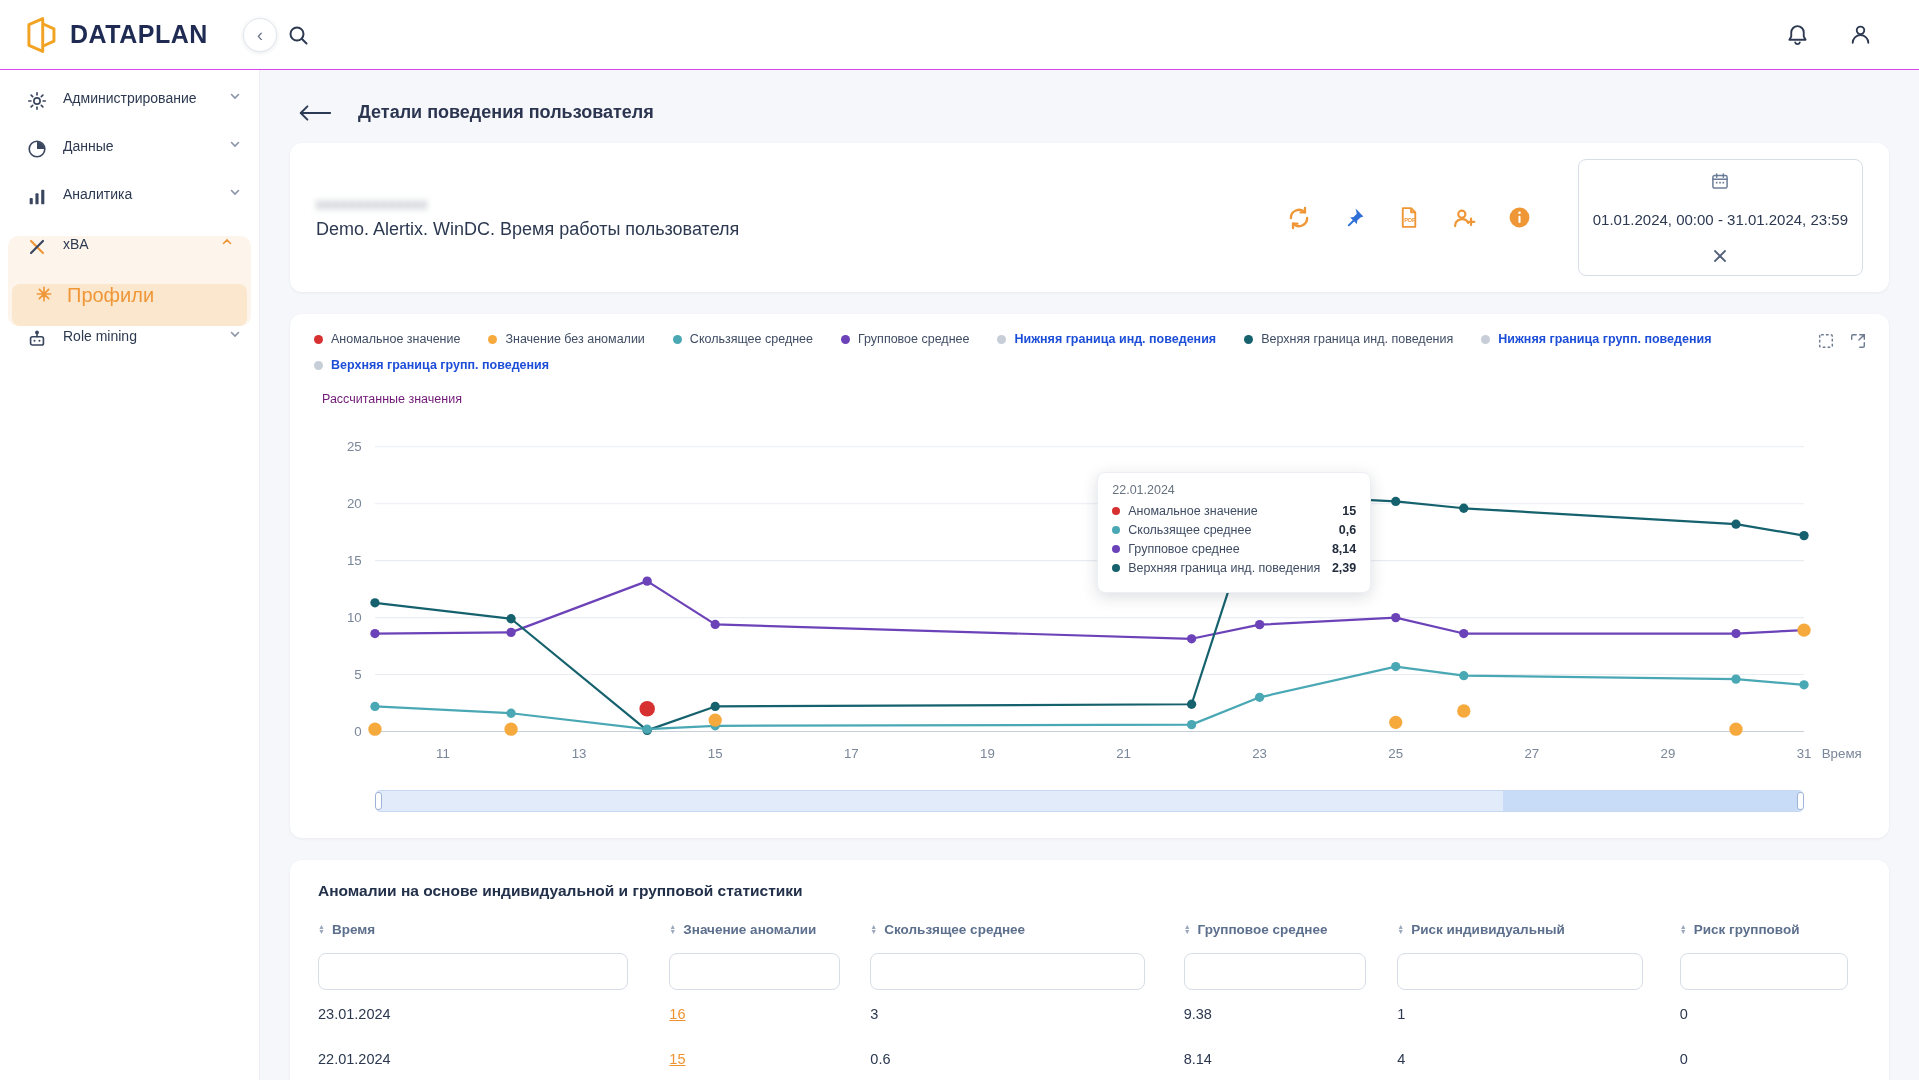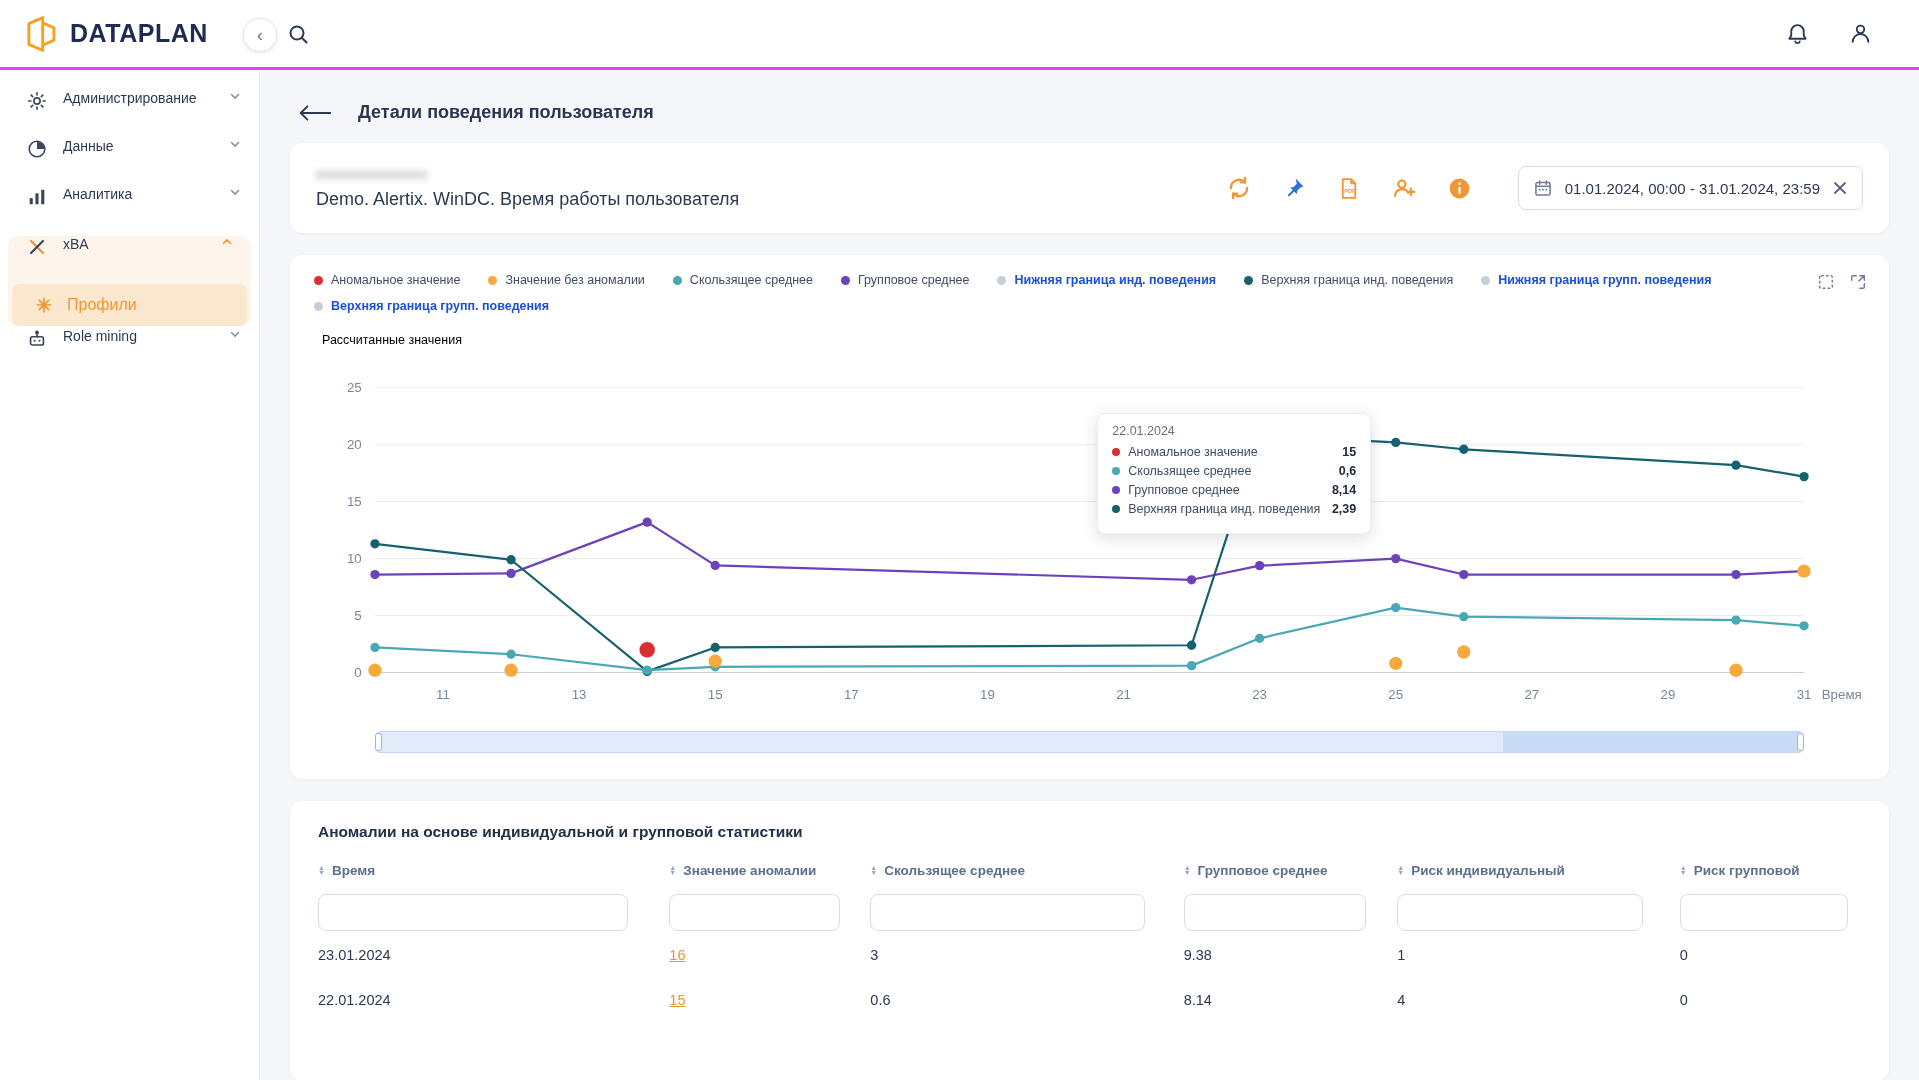--- a/index.html
+++ b/index.html
@@ -1,20 +1,20 @@
 <!DOCTYPE html>
 <html><head>
 <meta charset="utf-8">
 <style>
   * { margin:0; padding:0; box-sizing:border-box; }
   html,body { width:1919px; height:1080px; overflow:hidden; background:#f6f7fa;
     font-family:"Liberation Sans", sans-serif; color:#2c3950; }
 
   
-  .topbar { position:relative; height:70px; background:#fff; border-bottom:3px solid #d946ef;
+  .topbar { position:relative; height:70px; background:#fff; border-bottom:1px solid #d946ef;
     display:flex; align-items:center; z-index:20; }
   .brand { display:flex; align-items:center; gap:10px; padding-left:22px; width:238px; }
   .brand-text { font-size:25px; font-weight:800; letter-spacing:.5px; color:#1f2b53; }
   .collapse-btn { position:absolute; left:243px; top:18px; width:34px; height:34px; border-radius:50%;
     background:#fff; border:1px solid #e1e6ed; box-shadow:0 1px 4px rgba(20,30,60,.10);
     display:flex; align-items:center; justify-content:center; color:#6b7789; font-size:18px; cursor:pointer; z-index:30; }
   .search-btn { margin-left:48px; cursor:pointer; display:flex; }
   .top-actions { margin-left:auto; display:flex; align-items:center; gap:38px; padding-right:46px; }
   .top-actions > div { cursor:pointer; display:flex; }
 
@@ -23,52 +23,52 @@
   .sidebar { width:260px; background:#fff; border-right:1px solid #e9ecf1; padding-top:20px; flex:none; }
   .main { flex:1; min-width:0; padding:24px 30px 0; overflow:hidden; }
 
   
   .nav-item { display:flex; align-items:flex-start; gap:15px; height:48px; padding:0 18px 0 26px;
     font-size:14px; color:#2c3950; cursor:pointer; }
   .nav-item .chev { margin-left:auto; display:flex; color:#8a94a6; }
   .nav-group { background:#fdf5ec; border-radius:10px; margin:2px 8px; padding-bottom:0; }
   .nav-group .nav-item { padding-left:18px; }
   .nav-group > .nav-item .chev { color:#ef9737; }
-  .nav-sub { display:flex; align-items:center; gap:13px; height:42px; padding:0 18px 0 22px;
-    font-size:16px; color:#2c3950; cursor:pointer; border-radius:8px; margin:0 4px; }
+  .nav-sub { display:flex; align-items:flex-start; gap:13px; height:42px; padding:0 18px 0 22px;
+    font-size:20px; color:#2c3950; cursor:pointer; border-radius:8px; margin:0 4px; }
   .nav-sub.active { background:#fbe7cd; color:#ef9737; }
   .nav-sub.active svg { color:#ef9737; }
   .nav-icon { color:#39465e; display:flex; flex:none; }
 
   
   .page-head { display:flex; align-items:center; gap:24px; margin:8px 0 20px; padding-left:6px; }
   .back-btn { cursor:pointer; display:flex; }
   .page-title { font-size:18px; font-weight:700; color:#2b3550; }
 
   .card { background:#fff; border-radius:12px; box-shadow:0 1px 3px rgba(20,30,60,.06); }
 
   
   .user-card { display:flex; align-items:center; padding:16px 26px; margin-bottom:22px; min-height:90px; }
   .user-name { filter:blur(3.2px); color:#7d8794; font-size:14px; letter-spacing:1px; }
   .user-sub { font-size:18px; color:#2c3950; margin-top:7px; }
   .card-actions { margin-left:auto; display:flex; align-items:center; gap:30px; }
   .card-actions .act { cursor:pointer; display:flex; }
-  .date-box { display:flex; align-items:center; gap:12px; border:1px solid #d8dee8; border-radius:8px;
-    padding:11px 14px; font-size:15px; color:#2c3950; margin-left:16px; cursor:pointer; }
+  .date-box { display:flex; align-items:center; gap:20px; border:1px solid #d8dee8; border-radius:8px;
+    padding:11px 14px; font-size:15px; color:#2c3950; margin-left:16px; cursor:pointer;flex-direction:column; }
   .date-box .close-x { display:flex; cursor:pointer; }
 
   
   .chart-card { position:relative; padding:18px 24px 26px; margin-bottom:22px; }
   .legend { display:flex; flex-wrap:wrap; gap:12px 28px; padding-right:70px; font-size:12.5px; color:#3f4c63; }
   .legend-item { display:flex; align-items:center; gap:8px; cursor:pointer; }
   .legend-item .dot { width:9px; height:9px; border-radius:50%; flex:none; }
   .legend-item.disabled { color:#1d4ed8;font-weight:bold; }
   .chart-tools { position:absolute; top:18px; right:22px; display:flex; gap:14px; color:#6e7b90; }
   .chart-tools > div { cursor:pointer; display:flex; }
-  .axis-title { font-size:12.5px; color:#000000; margin:20px 0 2px 8px; }
+  .axis-title { font-size:12.5px; color:#701a75; margin:20px 0 2px 8px; }
   .chart-wrap { position:relative; }
   #chart-svg { display:block; width:100%; }
   text.tick { font-size:12px; fill:#7a8699; font-family:inherit; }
   .tooltip { position:absolute; left:50.5%; top:64px; width:274px; background:#fff;
     border:1px solid #eceff3; border-radius:8px; box-shadow:0 4px 16px rgba(25,35,60,.15);
     padding:10px 14px 12px; font-size:12.5px; z-index:5; }
   .t-date { color:#67727f; margin-bottom:7px; }
   .t-row { display:flex; align-items:center; gap:8px; margin:5px 0; }
   .t-row .dot { width:8px; height:8px; border-radius:50%; flex:none; }
   .t-label { color:#3f4c63; }

